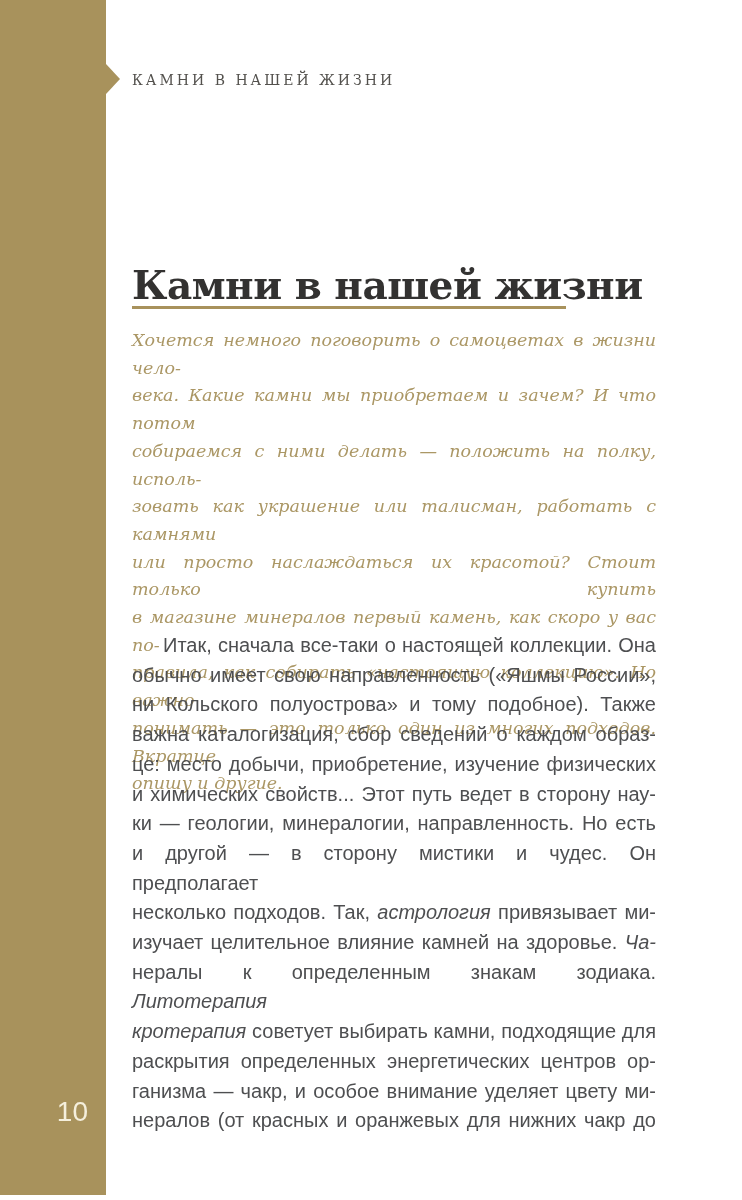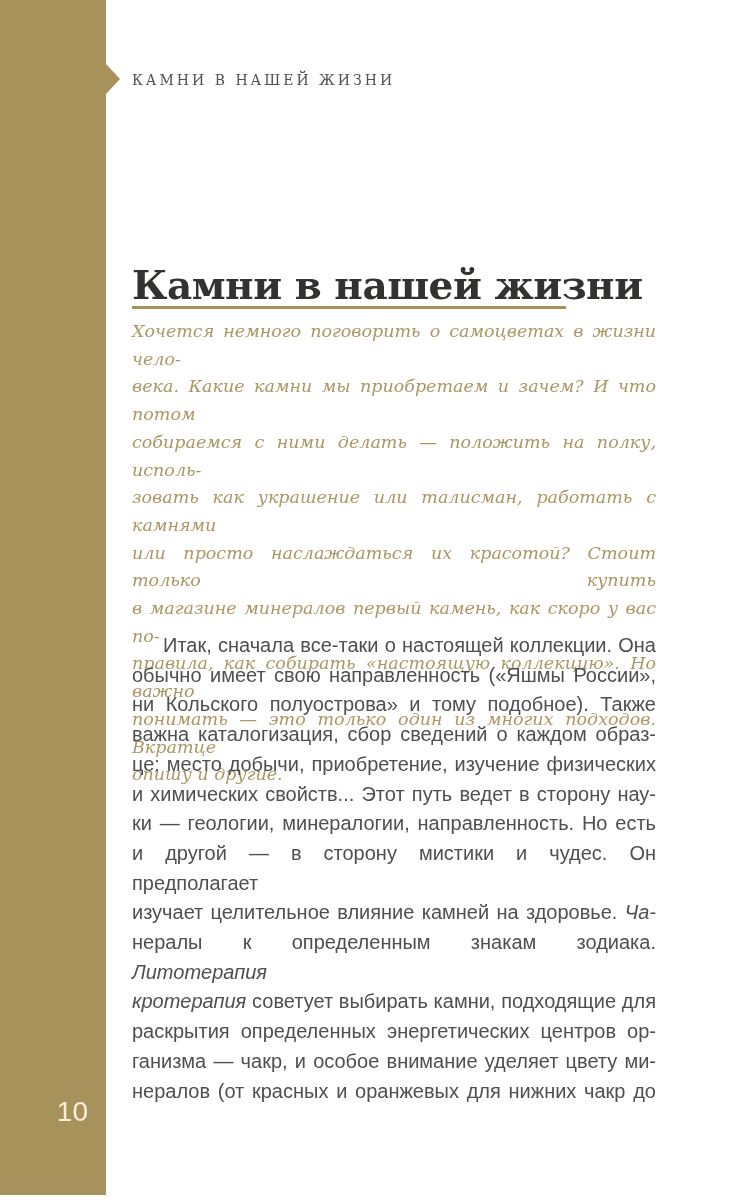--- a/index.html
+++ b/index.html
@@ -48,21 +48,21 @@
     letter-spacing:-0.5px;
     color:var(--title-text);
     white-space:nowrap;
   }
   .title-underline{
     position:absolute;left:132px;top:306px;
     width:434px;height:3px;
     background:var(--accent);
   }
   .lead{
-    position:absolute;left:132px;top:318px;
+    position:absolute;left:132px;top:327px;
     width:524px;
     font-family:"DejaVu Serif",serif;
     font-style:italic;
     font-size:17.5px;line-height:27.7px;
     color:var(--lead-text);
   }
   .bodytext{
     position:absolute;left:132px;top:631px;
     width:524px;
     font-family:"Liberation Sans",sans-serif;
@@ -112,20 +112,21 @@
 
   <div class="bodytext">
       <div class="tline indent"><span>Итак, сначала все-таки о настоящей коллекции. Она</span></div>
       <div class="tline"><span>обычно имеет свою направленность («Яшмы России»,</span></div>
       <div class="tline"><span>ни Кольского полуострова» и тому подобное). Также</span></div>
       <div class="tline"><span>важна каталогизация, сбор сведений о каждом образ-</span></div>
       <div class="tline"><span>це: место добычи, приобретение, изучение физических</span></div>
       <div class="tline"><span>и химических свойств... Этот путь ведет в сторону нау-</span></div>
       <div class="tline"><span>ки — геологии, минералогии, направленность. Но есть</span></div>
       <div class="tline"><span>и другой — в сторону мистики и чудес. Он предполагает</span></div>
+      <div class="tline"><span>несколько подходов. Так, </span><i>астрология</i><span> привязывает ми-</span></div>
       <div class="tline"><span>изучает целительное влияние камней на здоровье. </span><i>Ча-</i></div>
       <div class="tline"><span>нералы к определенным знакам зодиака. </span><i>Литотерапия</i></div>
       <div class="tline"><i>кротерапия</i><span> советует выбирать камни, подходящие для</span></div>
       <div class="tline"><span>раскрытия определенных энергетических центров ор-</span></div>
       <div class="tline"><span>ганизма — чакр, и особое внимание уделяет цвету ми-</span></div>
       <div class="tline"><span>нералов (от красных и оранжевых для нижних чакр до</span></div>
     </div>
 
   <div class="page-number">10</div>
 </div>

